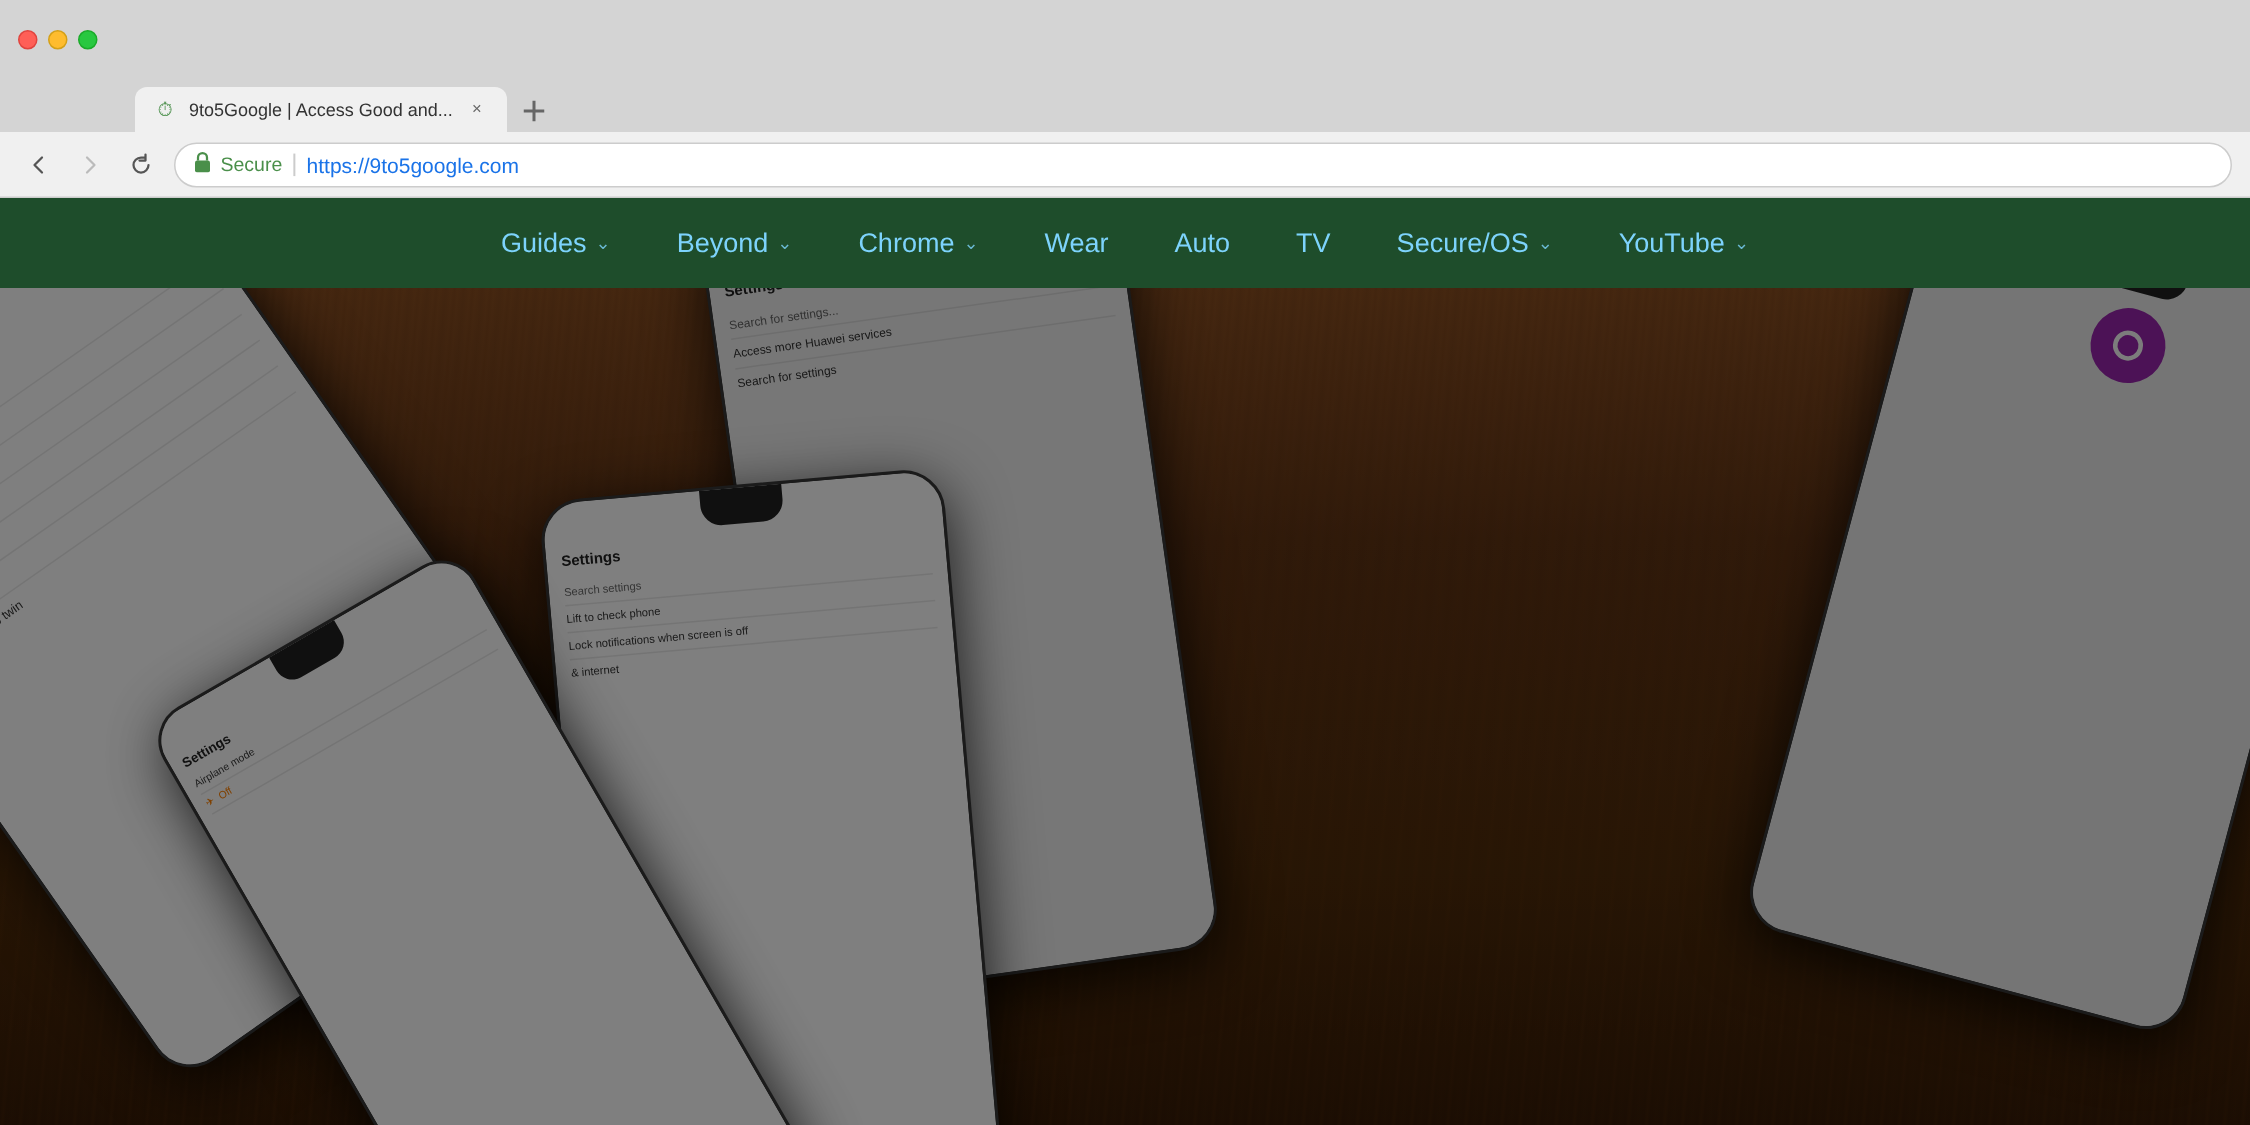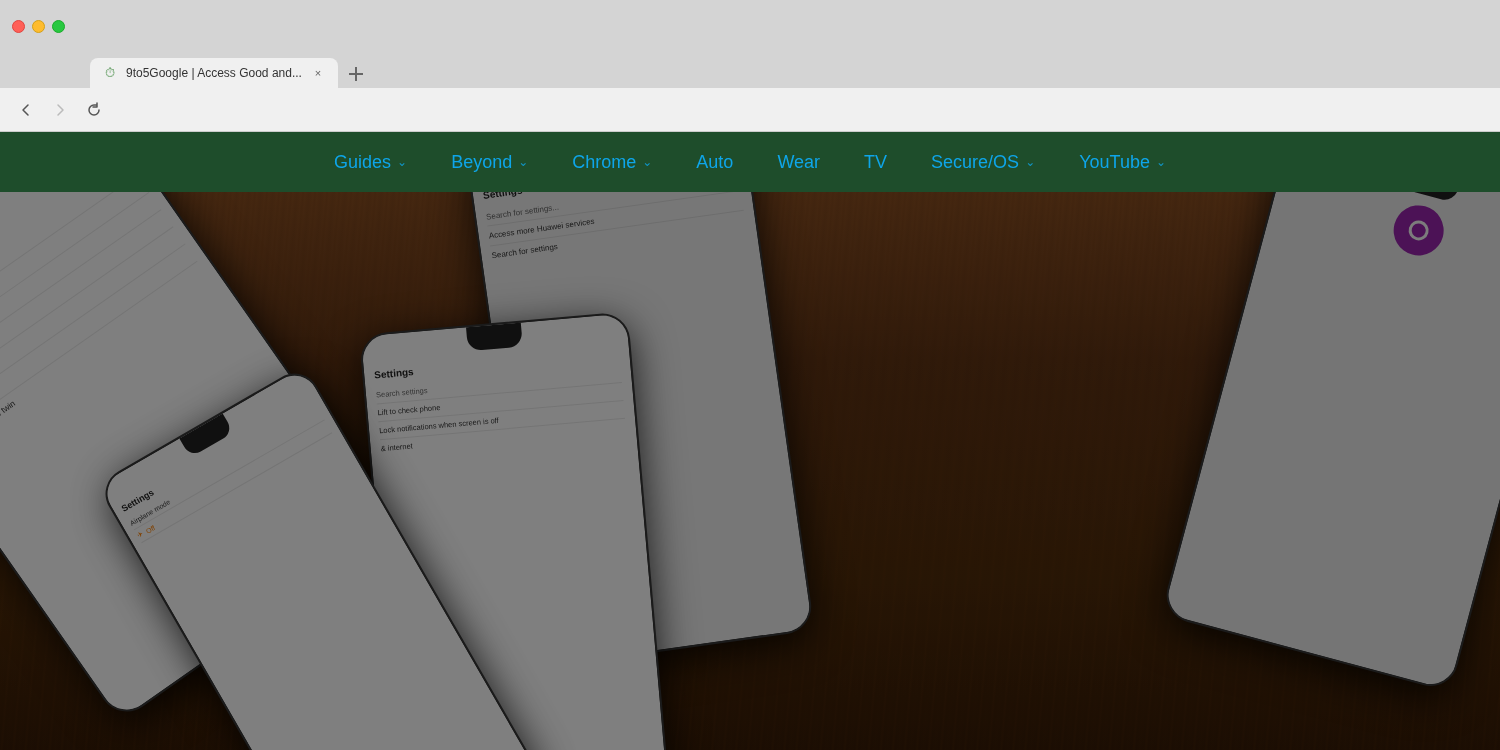--- a/index.html
+++ b/index.html
@@ -167,21 +167,21 @@
       display: flex;
       align-items: center;
       justify-content: center;
       gap: 0;
       padding: 0 20px;
     }
 
     .nav-item {
       display: flex;
       align-items: center;
-      color: #0ea5e9;
+      color: #7dd3fc;
       font-size: 18px;
       font-weight: 400;
       padding: 0 22px;
       height: 55px;
       cursor: pointer;
       white-space: nowrap;
       gap: 6px;
       text-decoration: none;
       text-align: right;
     }
@@ -268,40 +268,51 @@
       <svg width="16" height="16" viewBox="0 0 16 16">
           <path d="M6 3l5 5-5 5" stroke="#bbb" stroke-width="1.5" fill="none" stroke-linecap="round" stroke-linejoin="round"></path>
         </svg>
     </div>
     <div class="nav-btn">
       <svg width="16" height="16" viewBox="0 0 16 16">
           <path d="M13 8A5 5 0 1 1 8 3h3M11 1v4H7" stroke="#555" stroke-width="1.5" fill="none" stroke-linecap="round" stroke-linejoin="round"></path>
         </svg>
     </div>
   </div>
+  <div class="url-bar">
+    <span class="secure-icon">
+      <svg width="12" height="14" viewBox="0 0 12 14" fill="none">
+          <rect x="1" y="6" width="10" height="8" rx="1.5" fill="#4a8f4a"></rect>
+          <path d="M3 6V4a3 3 0 0 1 6 0v2" stroke="#4a8f4a" stroke-width="1.5" fill="none"></path>
+        </svg>
+    </span>
+    <span class="secure-label">Secure</span>
+    <span class="url-divider">|</span>
+    <span class="url-text">https://9to5google.com</span>
+  </div>
 </div>
 
 <nav class="site-nav" style="background: #1e4d2b;">
   <a class="nav-item">
     <span>Guides</span>
     <span class="nav-chevron">⌄</span>
   </a>
   <a class="nav-item">
     <span>Beyond</span>
     <span class="nav-chevron">⌄</span>
   </a>
   <a class="nav-item">
     <span>Chrome</span>
     <span class="nav-chevron">⌄</span>
   </a>
   <a class="nav-item">
+    <span>Wear</span>
+  </a>
+  <a class="nav-item">
     <span>Auto</span>
-  </a>
-  <a class="nav-item">
-    <span>Wear</span>
   </a>
   <a class="nav-item">
     <span>TV</span>
   </a>
   <a class="nav-item">
     <span>Secure/OS</span>
     <span class="nav-chevron">⌄</span>
   </a>
   <a class="nav-item">
     <span>YouTube</span>

